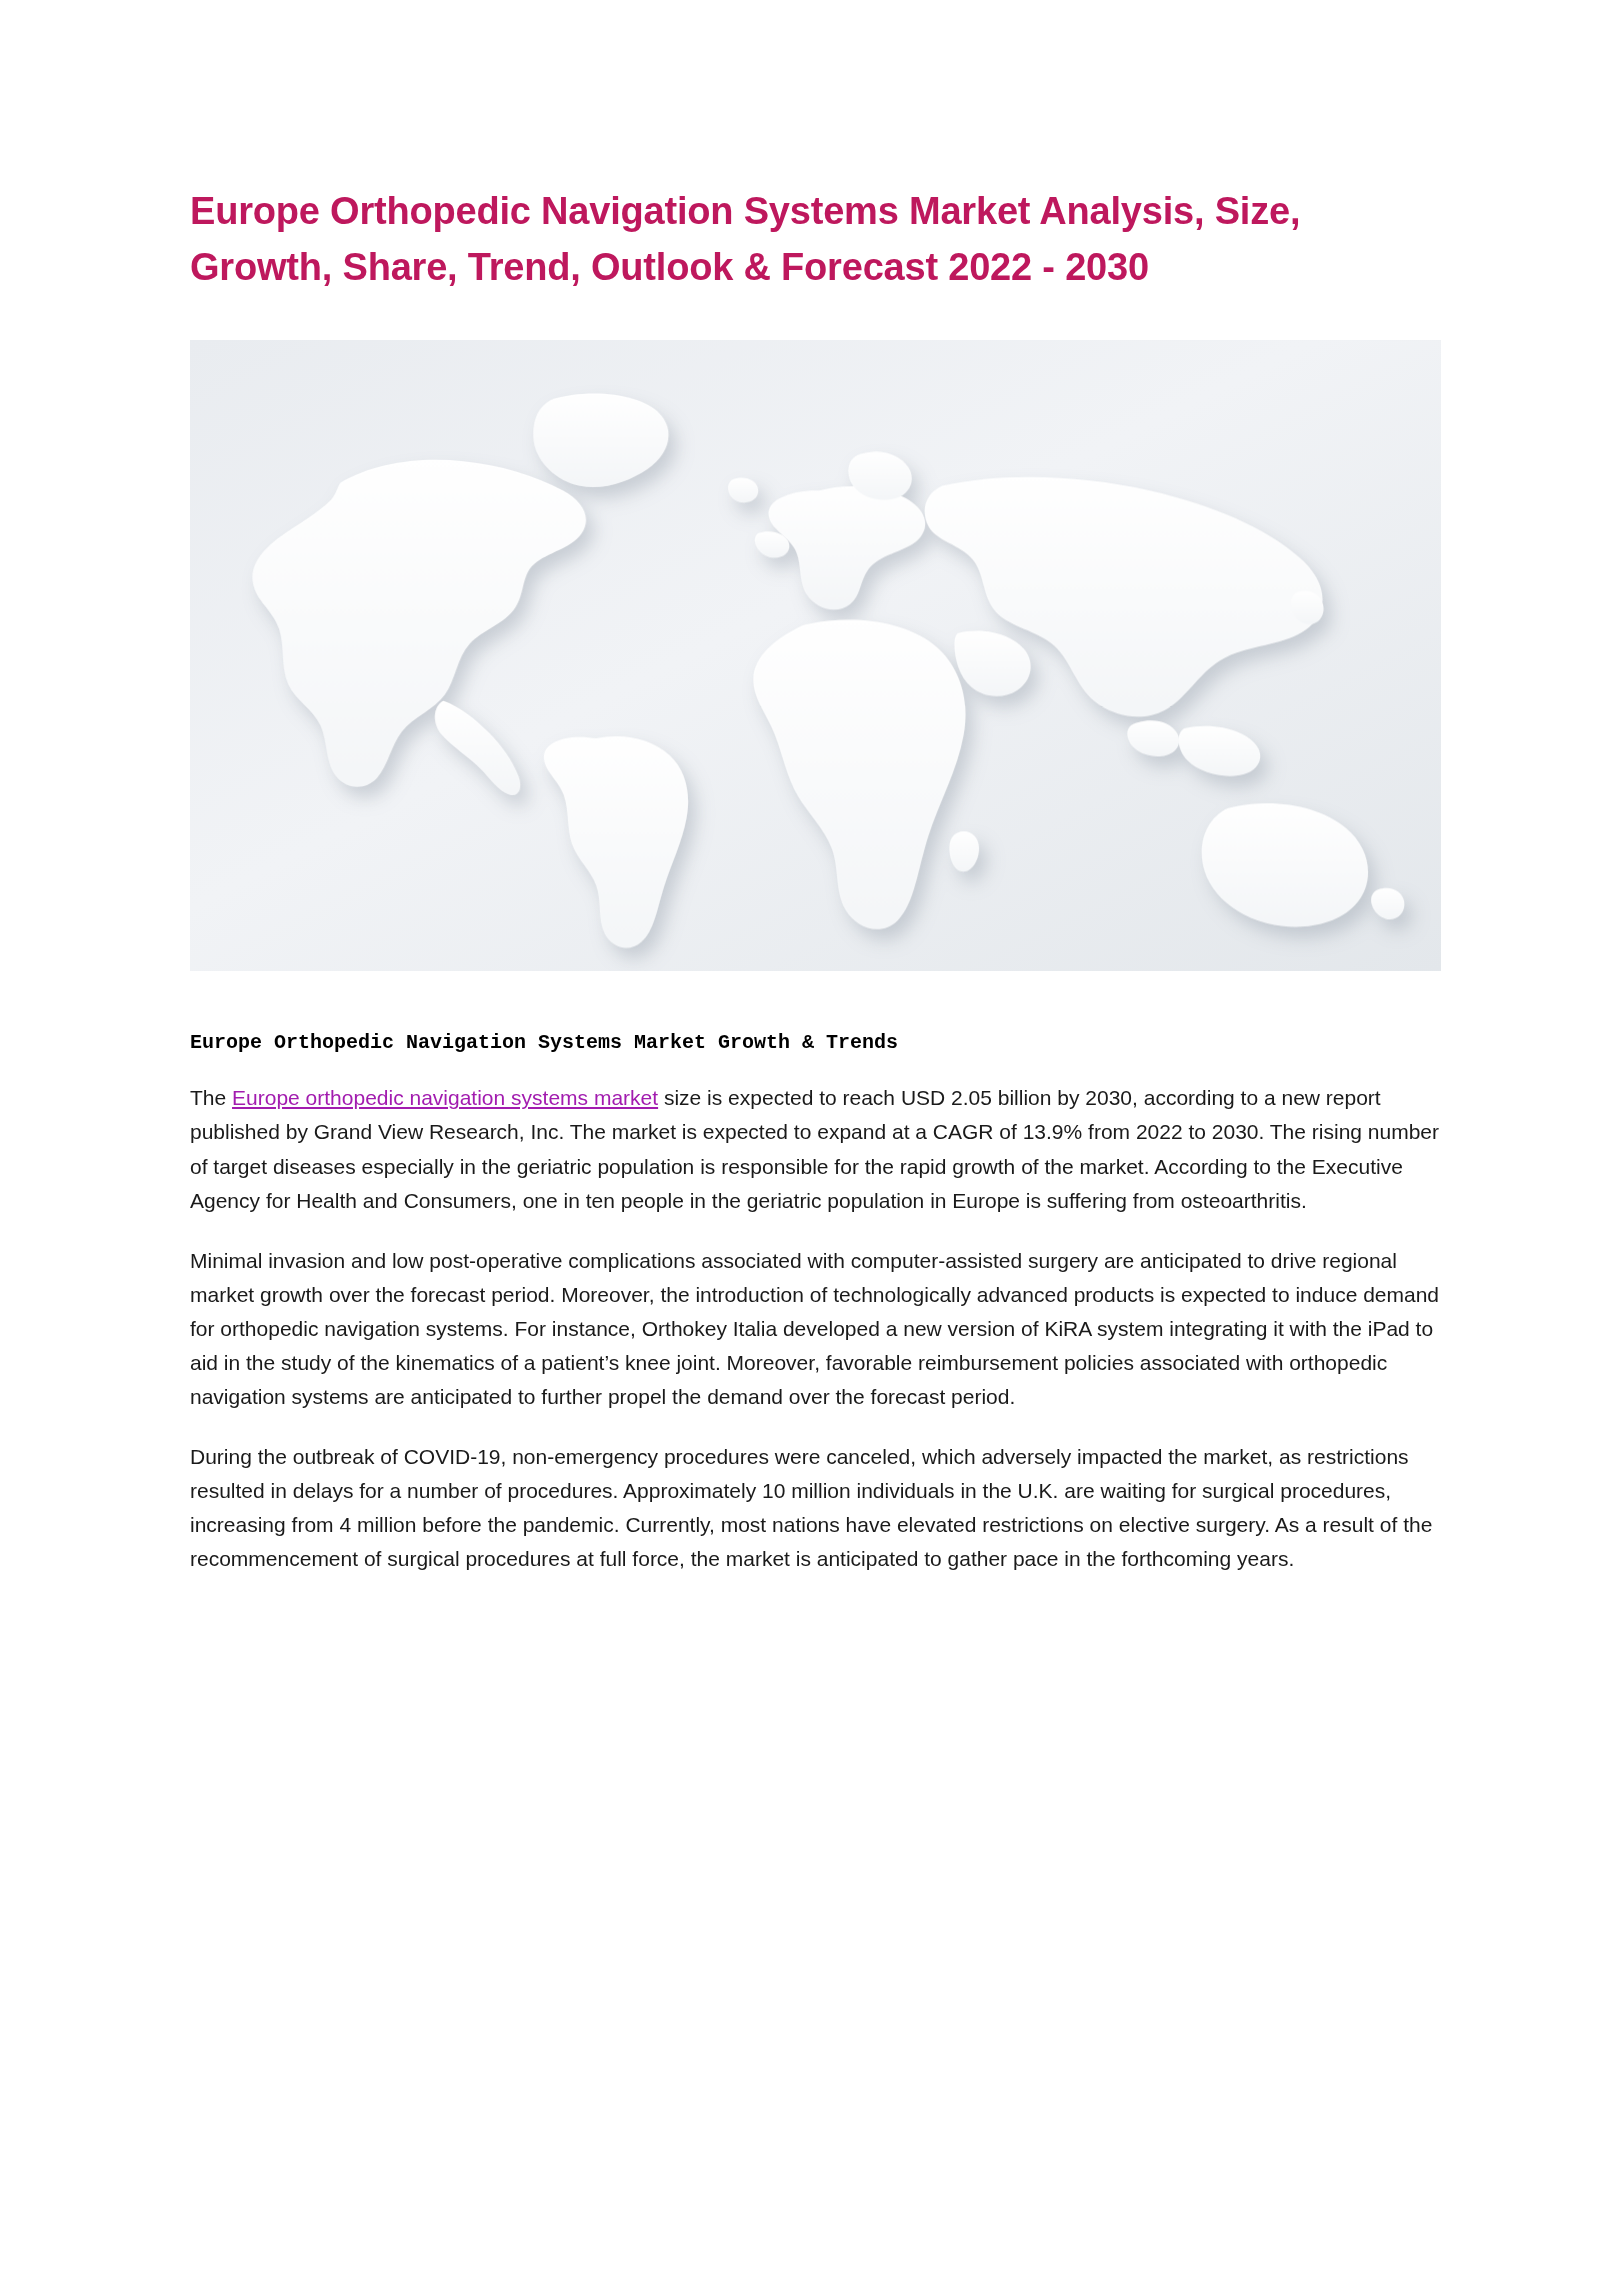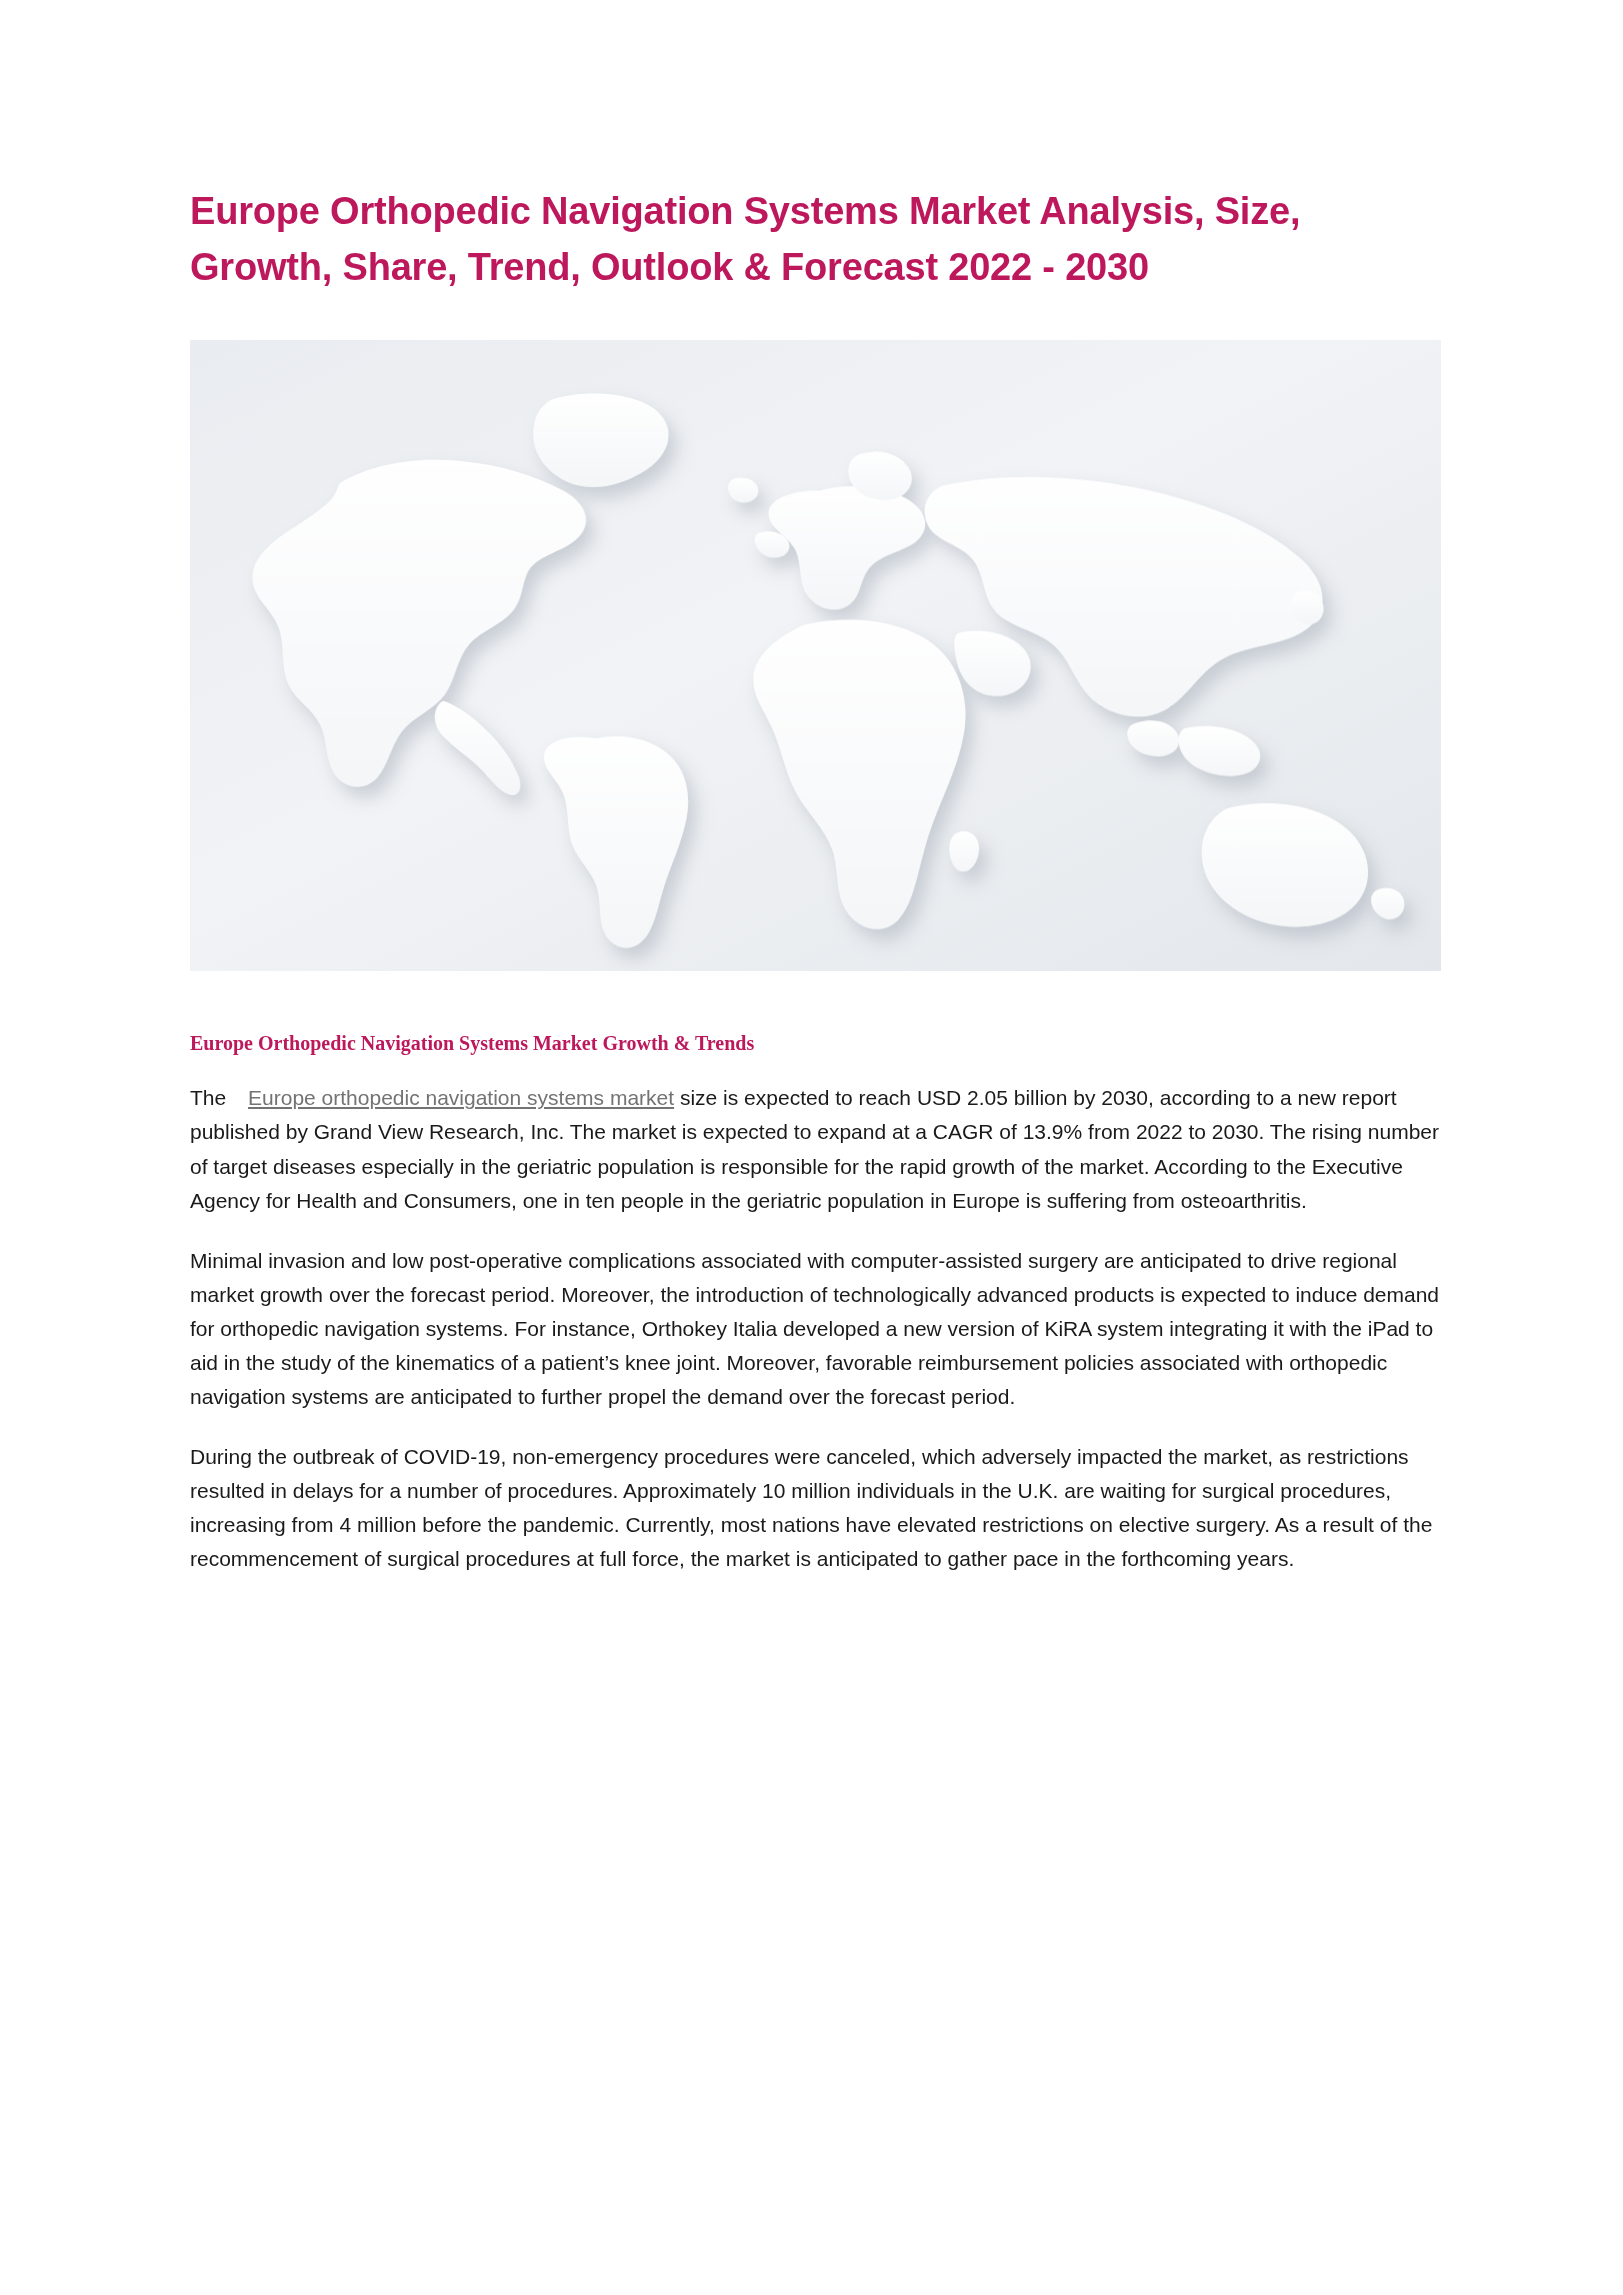--- a/index.html
+++ b/index.html
@@ -47,40 +47,39 @@
   }
   .hero svg {
     display: block;
     width: 100%;
     height: 100%;
   }
   .body-block {
     margin-top: 57px;
   }
   .subhead {
-    font-family: Liberation Serif, serif;
+    font-family: Liberation Mono, monospace;
     font-size: 20px;
     font-weight: bold;
-    color: #be185d;
+    color: #000000;
     line-height: 1.5;
     margin: 0 0 23px 0;
   }
   p.para {
     font-family: "Liberation Sans", sans-serif;
     font-size: 21px;
     color: #1a1a1a;
     line-height: 1.62;
     margin: 0 0 26px 0;
     text-align: left;
   }
   p.para:last-child { margin-bottom: 5px; }
   a.inline-link {
-    color: #737373;
+    color: #a21caf;
     text-decoration: underline;
-    margin-left: 16px;
   }
 </style>
 </head>
 <body>
 
 <div class="page">
   <div class="content">
 
     <h1 class="doc-title">Europe Orthopedic Navigation Systems Market Analysis, Size, Growth, Share, Trend, Outlook &amp; Forecast 2022 - 2030</h1>
 

